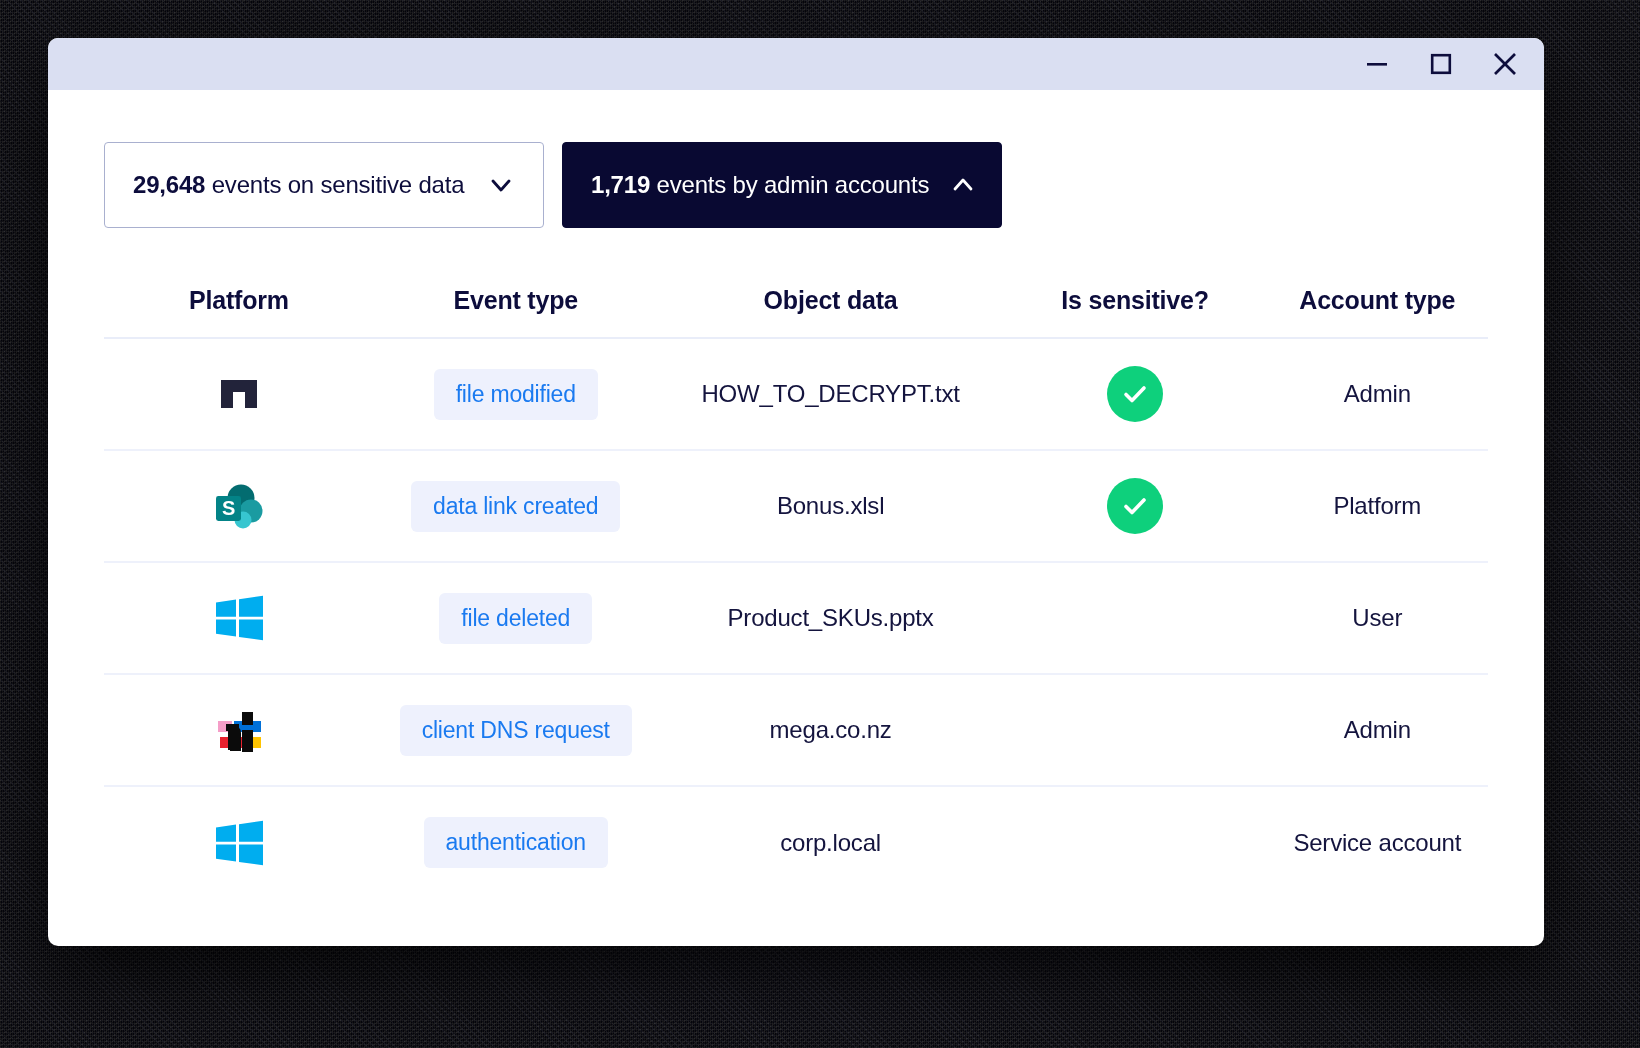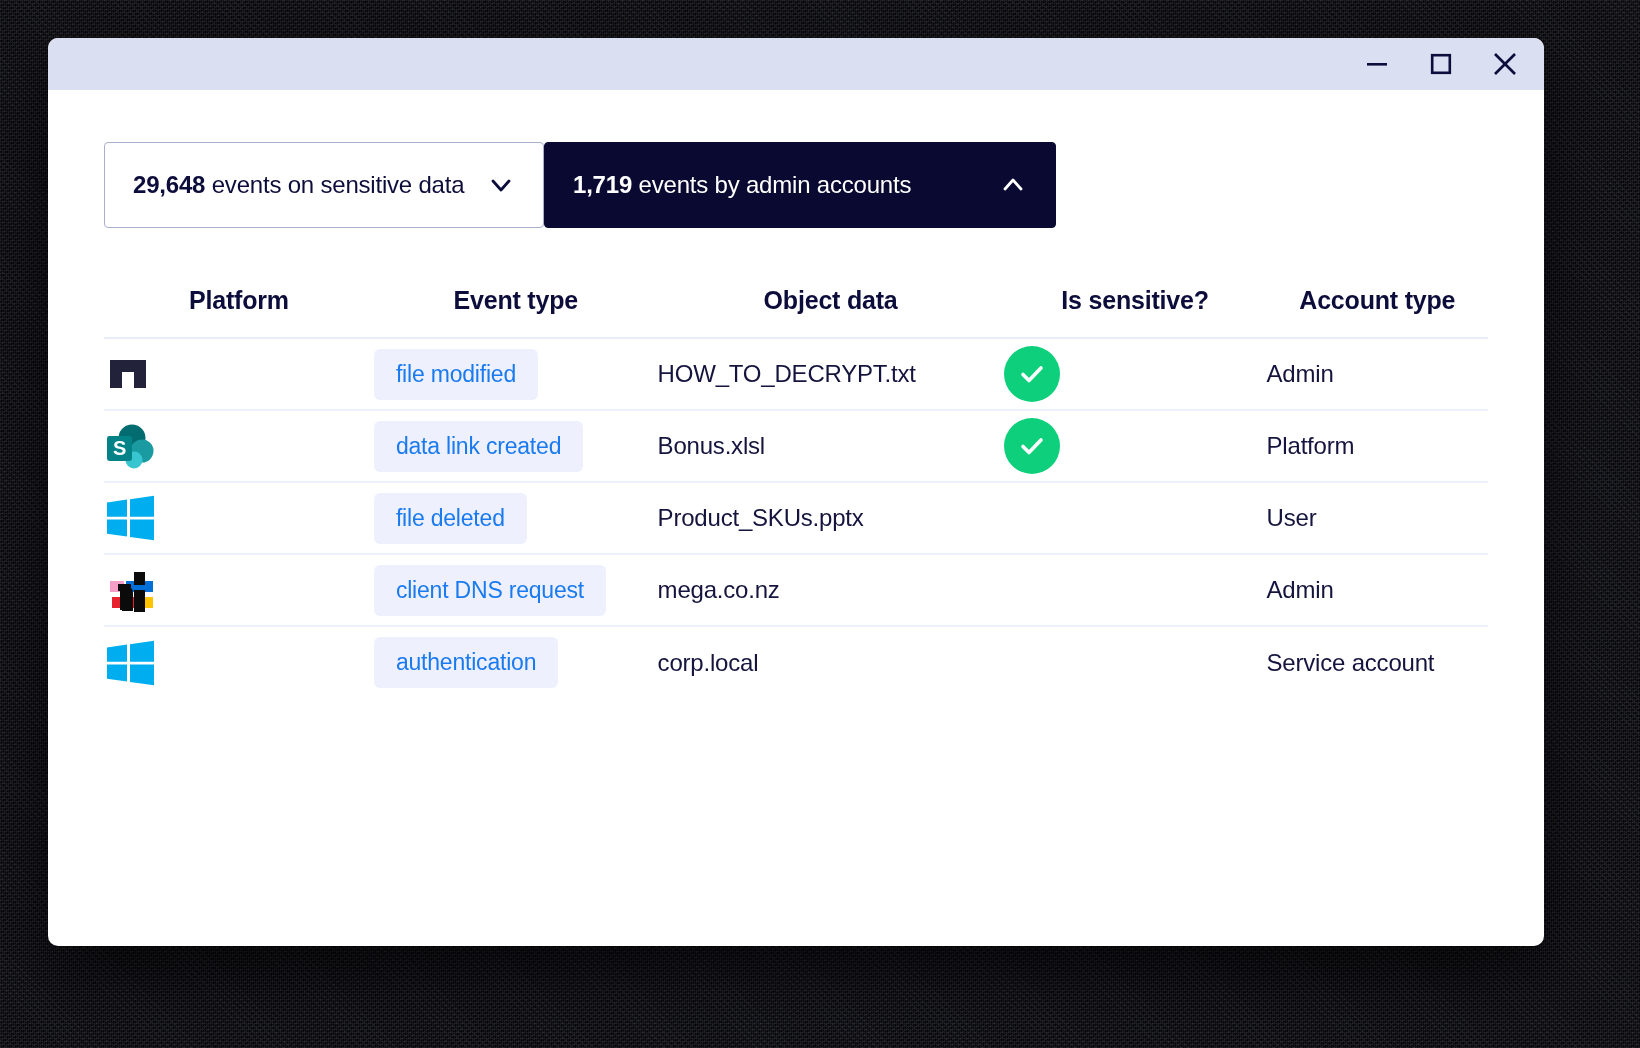--- a/index.html
+++ b/index.html
@@ -62,20 +62,21 @@
   .winbtn svg { display: block; }
 
   
   #content {
     padding: 52px 56px 0 56px;
   }
 
   
   #filters {
     display: flex;
+    gap: 18px;
     margin-bottom: 58px;
   }
   .pill {
     display: flex;
     align-items: center;
     justify-content: space-between;
     height: 86px;
     border-radius: 4px;
     padding: 0 28px;
     cursor: pointer;
@@ -89,21 +90,21 @@
   }
   .pill.dark {
     background: #090932;
     border: 1.5px solid #090932;
     color: #ffffff;
   }
   .pill-label { white-space: nowrap; }
   .pill-label b { font-weight: 700; }
   .pill-1 { width: 440px; }
   .pill-2 { width: 440px; }
-  .pill-3 { width: 512px; }
+  .pill-3 { width: 440px; }
   .chev { margin-left: 20px; flex: 0 0 auto; display: flex; }
 
   
   table {
     width: 100%;
     border-collapse: collapse;
     table-layout: fixed;
   }
   thead th {
     font-size: 25px;
@@ -114,21 +115,22 @@
   }
   thead tr { border-bottom: 2px solid #e9edf9; }
 
   col.c-platform { width: 19.5%; }
   col.c-event    { width: 20.5%; }
   col.c-object   { width: 25%;   }
   col.c-sens     { width: 19%;   }
   col.c-acct     { width: 16%;   }
 
   tbody td {
-    height: 72px;
+    height: 112px;
+    text-align: center;
     vertical-align: middle;
     border-bottom: 2px solid #eef1fb;
     font-size: 24px;
     color: #14143e;
     letter-spacing: -0.2px;
   }
   tbody tr:last-child td { border-bottom: none; }
 
   .icon-cell { line-height: 0; }
   .icon-cell svg { display: inline-block; vertical-align: middle; }

